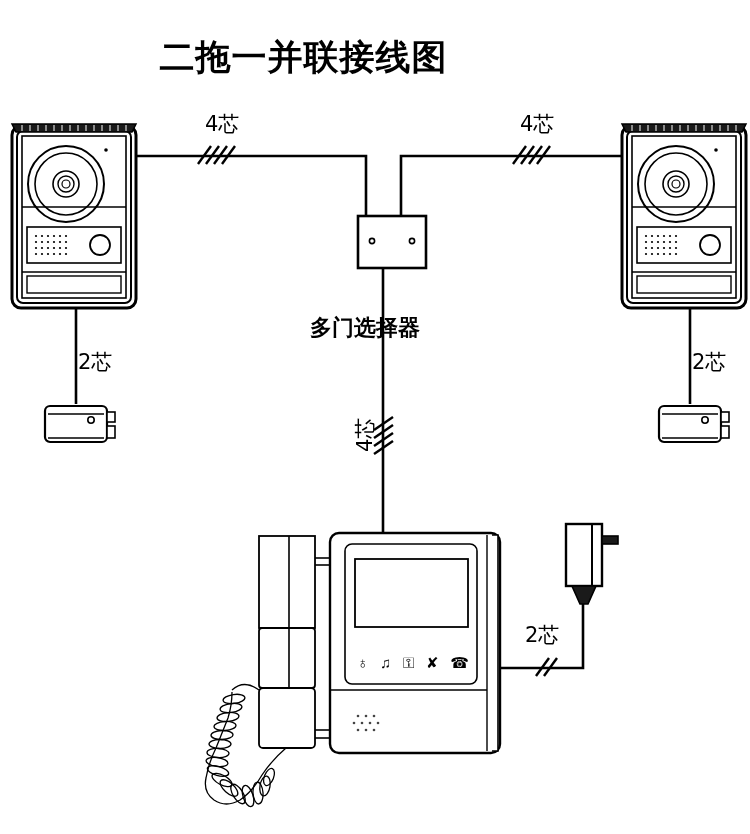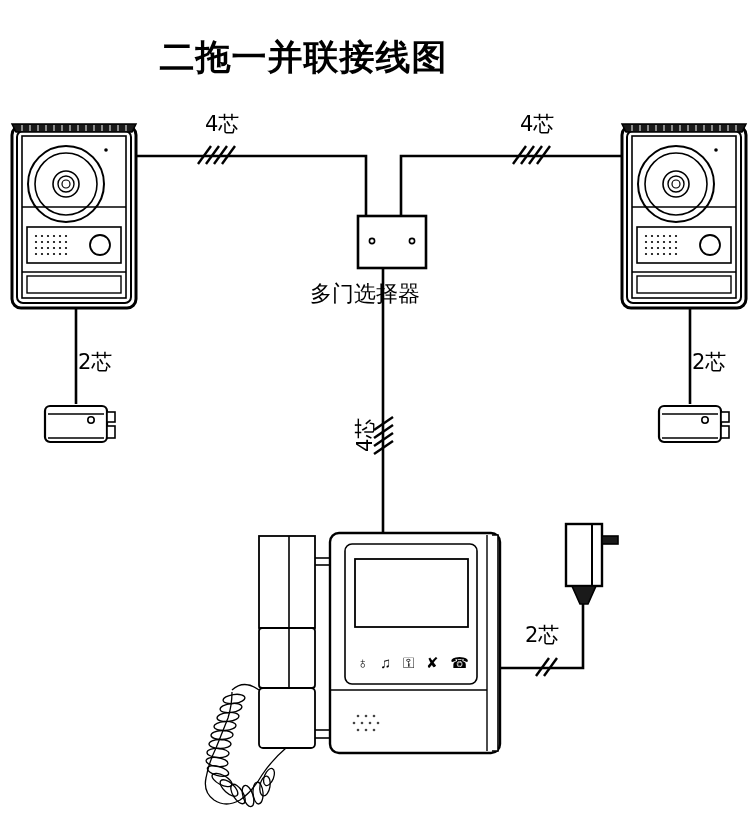--- a/index.html
+++ b/index.html
@@ -32,24 +32,25 @@
     color:#000;
     line-height:1;
   }
   .wlabel.rot{
     transform:rotate(-90deg);
     transform-origin:left top;
   }
   .boxlabel{
     position:absolute;
     font-size:22px;
-    font-weight:normal;
+    font-weight:bold;
     font-family:"DejaVu Sans","Liberation Sans",sans-serif;
     white-space:nowrap;
     line-height:1;
+    margin-top:34px;
   }
 </style>
 </head>
 <body>
 
 <div id="stage">
 
   <div class="title">二拖一并联接线图</div>
 
   <svg id="diagram" viewBox="0 0 750 834">

